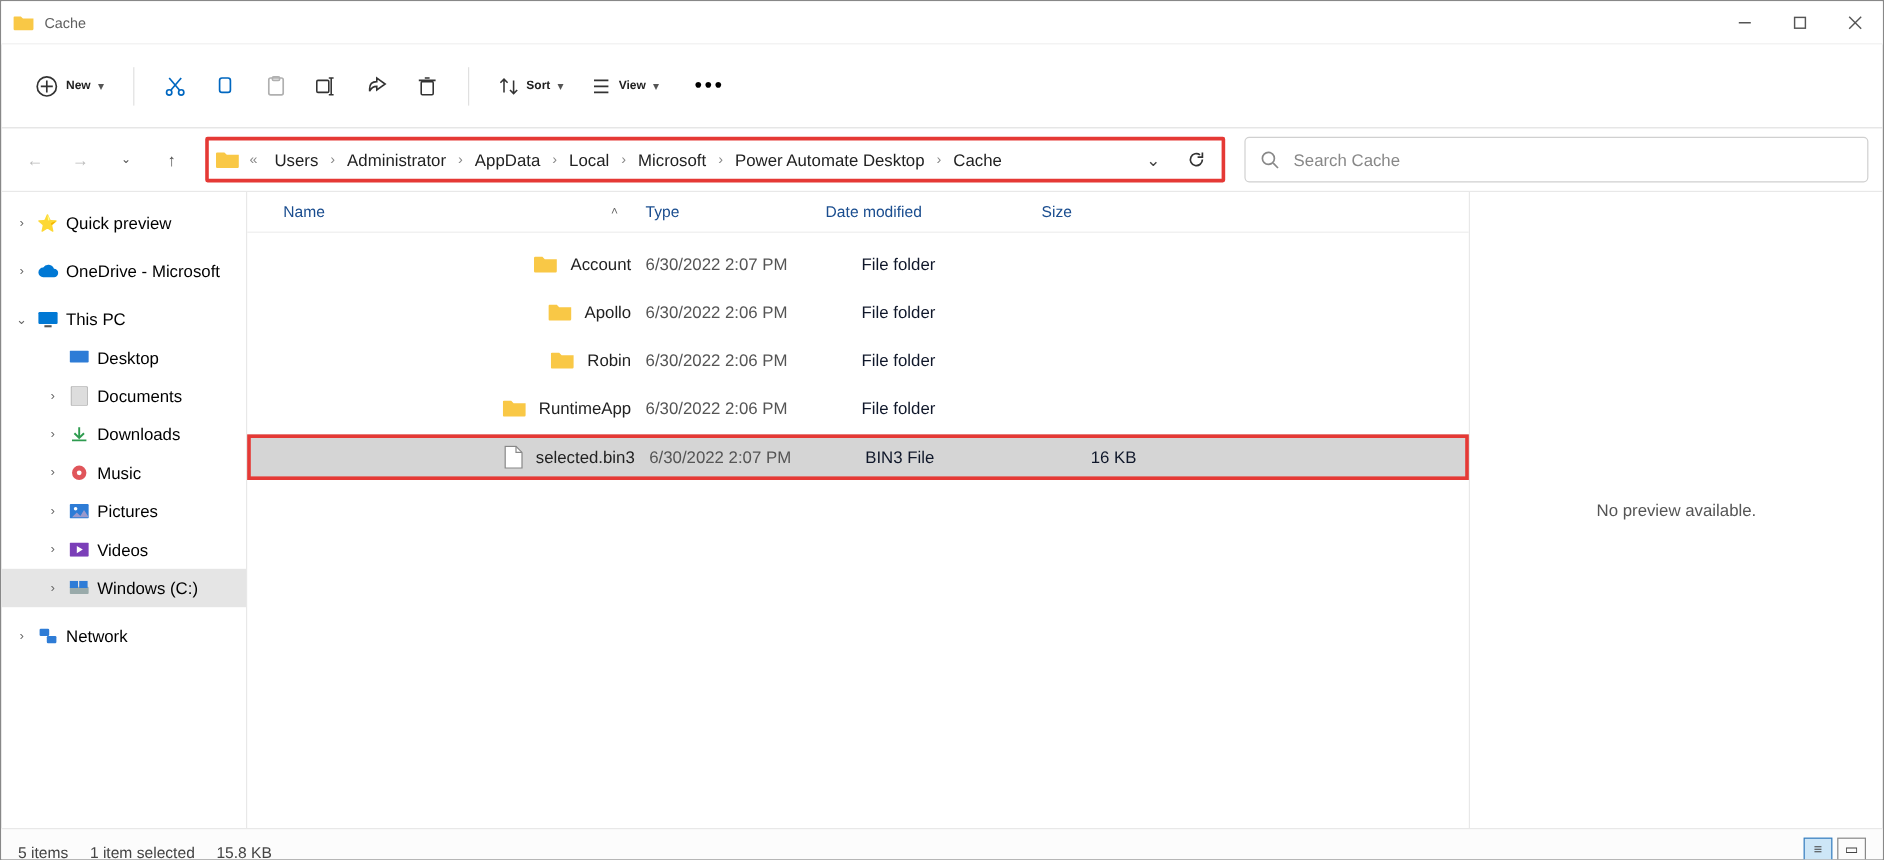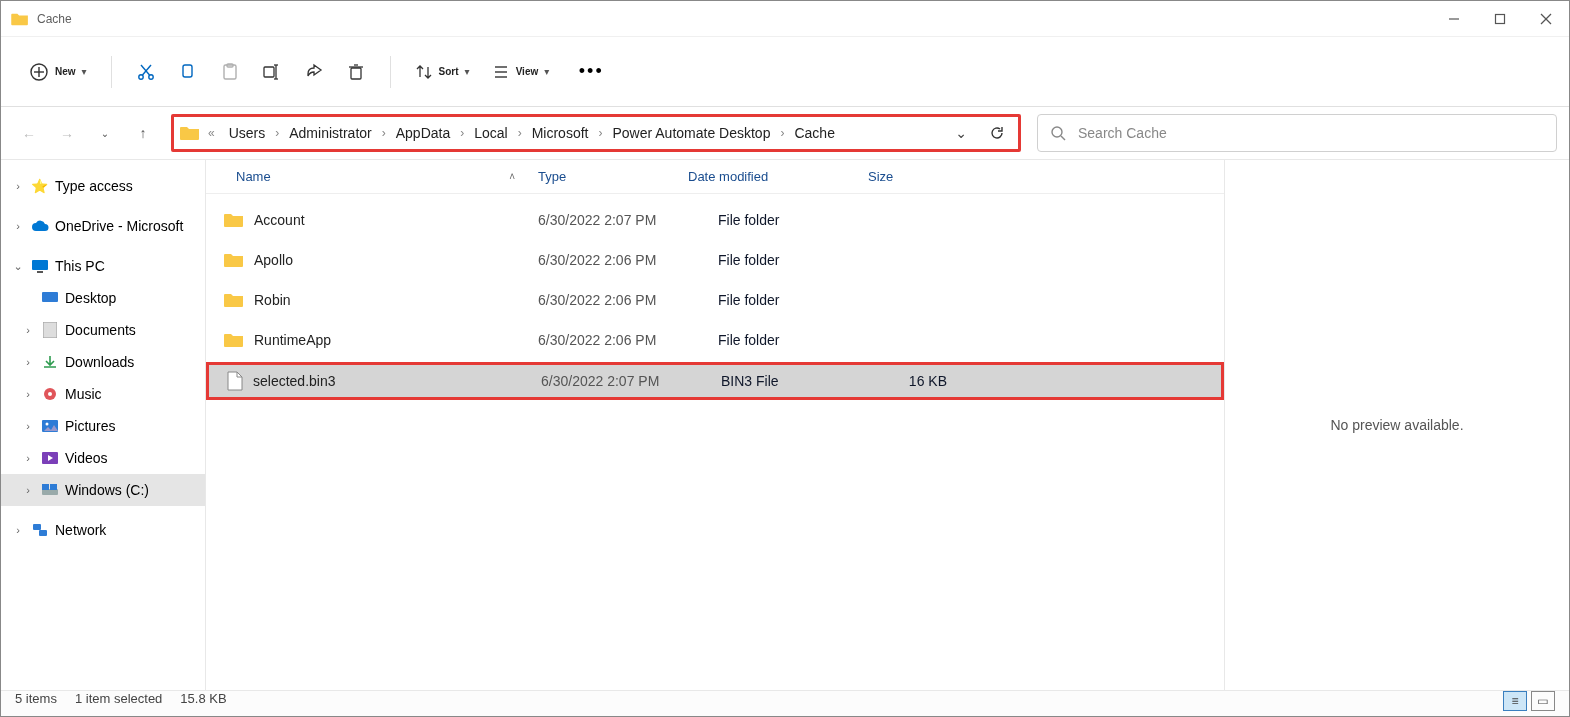--- a/index.html
+++ b/index.html
@@ -41,46 +41,46 @@
     
     .content { display: flex; height: calc(717px - 36px - 70px - 52px - 28px); border-top: 1px solid #e8e8e8; }
 
     
     .sidebar { width: 205px; border-right: 1px solid #e8e8e8; padding-top: 10px; overflow-y: auto; }
     .side-item { display: flex; align-items: center; height: 32px; padding-left: 8px; gap: 6px; position: relative; }
     .side-item.selected { background: #e5e5e5; }
     .side-item .icon { width: 18px; height: 18px; display:flex; align-items:center; justify-content:center; }
     .side-item .caret { width: 14px; font-size: 11px; color: #666; display:flex; align-items:center; justify-content:center; }
     .side-item.depth1 { padding-left: 10px; }
-    .side-item.depth2 { padding-left: 20px; }
+    .side-item.depth2 { padding-left: 36px; }
     .side-spacer { height: 8px; }
 
     
     .filelist { flex: 1; display: flex; flex-direction: column; position: relative; }
     .columns { display: flex; height: 34px; align-items: center; border-bottom: 1px solid #eee; font-size: 13px; color: #1a4d8f; }
     .col { padding-left: 12px; display:flex; align-items:center; gap:12px; height:100%; border-right: 1px solid transparent; }
     .col.name { width: 320px; padding-left: 30px; }
     .col.date { width: 180px; }
     .col.type { width: 150px; }
     .col.size { width: 100px; justify-content: flex-start; }
 
     .rows { padding-top: 6px; }
     .row { display: flex; height: 40px; align-items: center; font-size: 14px; color: #222; }
-    .row .cell { padding-left: 12px; }
+    .row .cell { padding-left: 12px; justify-content: flex-end; }
     .row .cell.name { width: 320px; display:flex; align-items:center; gap: 10px; padding-left: 18px; }
     .row .cell.date { width: 180px; color: #555; }
     .row .cell.type { width: 150px; color: #0f172a; }
     .row .cell.size { width: 100px; text-align: right; padding-right: 12px; color: #0f172a; }
     .row.highlighted { background: #d5d5d5; border: 3px solid #e53935; margin: 2px 0; height: 38px; }
 
     
     .preview { width: 345px; border-left: 1px solid #e8e8e8; display: flex; align-items: center; justify-content: center; color: #555; font-size: 14px; }
 
     
-    .statusbar { height: 28px; display: flex; align-items: flex-start; padding: 0 14px; gap: 18px; font-size: 13px; color: #444; border-top: 1px solid #e8e8e8; background: #fcfcfc; }
+    .statusbar { height: 28px; display: flex; align-items: flex-end; padding: 0 14px; gap: 18px; font-size: 13px; color: #444; border-top: 1px solid #e8e8e8; background: #fcfcfc; }
     .statusbar .status-right { margin-left: auto; display: flex; gap: 4px; }
     .status-view { width: 24px; height: 20px; border: 1px solid #888; display:flex; align-items:center; justify-content:center; font-size:12px; }
     .status-view.active { background: #cde6f7; border-color: #3a7fbf; }
 
     
     .folder-svg { width:20px; height:16px; }
     .file-svg { width:16px; height:20px; }
 
   </style>
 </head>
@@ -234,21 +234,21 @@
     <input type="text" placeholder="Search Cache" style="">
   </div>
 </div>
 
 <div class="content">
 
   <div class="sidebar">
     <div class="side-item depth1">
       <span class="caret">›</span>
       <span class="icon">⭐</span>
-      <span>Type access</span>
+      <span>Quick preview</span>
     </div>
     <div class="side-spacer"></div>
     <div class="side-item depth1">
       <span class="caret">›</span>
       <span class="icon">
           <svg width="18" height="12" viewBox="0 0 18 12">
             <path fill="#0078d4" d="M5 11a4 4 0 0 1 0-8 5 5 0 0 1 9 1 3 3 0 0 1 0 7z"></path>
           </svg>
         </span>
       <span>OneDrive - Microsoft</span>

